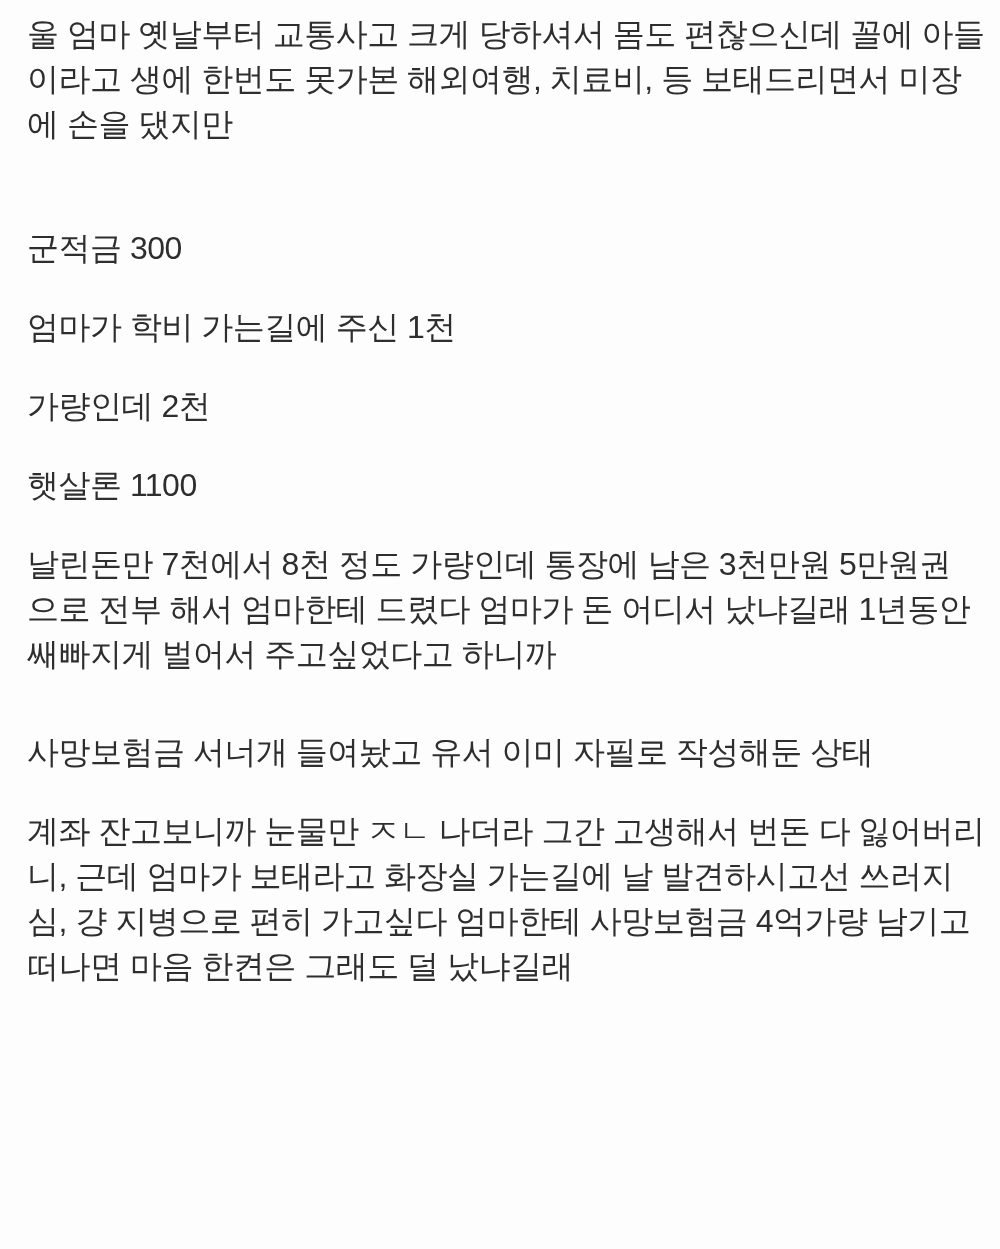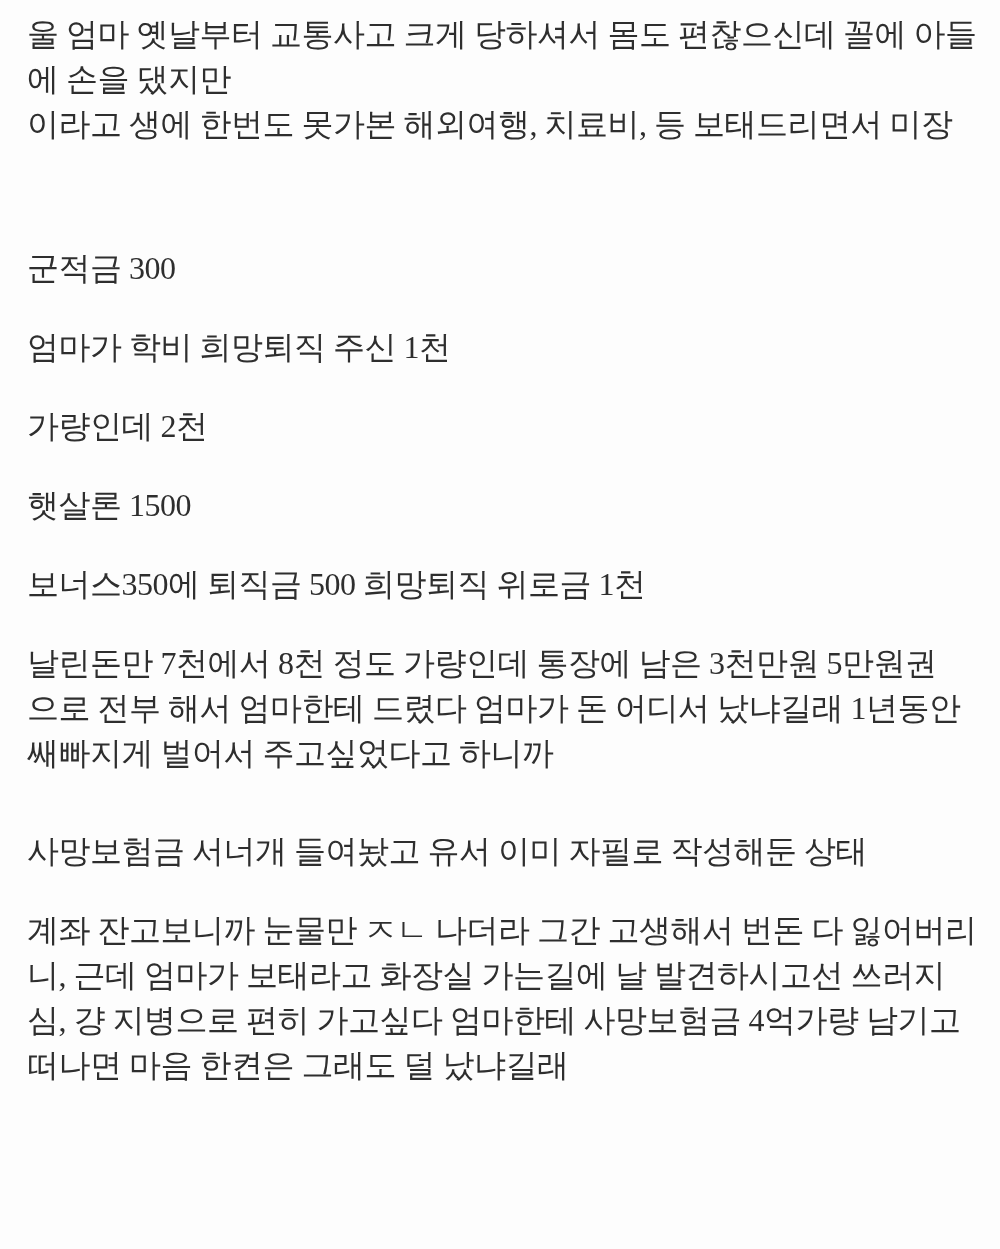--- a/index.html
+++ b/index.html
@@ -13,72 +13,68 @@
     background: #fdfdfd;
     font-family: "Liberation Sans", sans-serif;
   }
   .post {
     box-sizing: border-box;
     width: 1000px;
     height: 1216px;
     padding: 12px 10px 8px 27px;
     overflow: hidden;
     color: #2e2e2e;
-    font-family: Liberation Serif, serif;
   }
   .para {
     margin: 34px 0 0 0;
   }
   .para.first {
     margin-top: 0;
   }
   .para.gap-xl {
-    margin-top: 99px;
+    margin-top: 79px;
   }
   .para.gap-lg {
     margin-top: 53px;
   }
   .line {
     font-size: 32px;
     line-height: 45px;
     letter-spacing: -0.5px;
     white-space: nowrap;
     font-weight: 400;
   }
 </style>
 </head>
 <body style="background: rgb(253, 253, 253);">
 
 <div class="post" style="color: rgb(46, 46, 46);">
 
   <div class="para first">
     <div class="line">울 엄마 옛날부터 교통사고 크게 당하셔서 몸도 편찮으신데 꼴에 아들</div>
+    <div class="line">이라고 생에 한번도 못가본 해외여행, 치료비, 등 보태드리면서 미장</div>
     <div class="line">에 손을 댔지만</div>
-    <div class="line">이라고 생에 한번도 못가본 해외여행, 치료비, 등 보태드리면서 미장</div>
   </div>
 
   <div class="para gap-xl">
     <div class="line">군적금 300</div>
   </div>
 
   <div class="para">
-    <div class="line">엄마가 학비 희망퇴직 주신 1천</div>
+    <div class="line">엄마가 학비 가는길에 주신 1천</div>
   </div>
 
   <div class="para">
     <div class="line">가량인데 2천</div>
   </div>
 
   <div class="para">
-    <div class="line">햇살론 1500</div>
+    <div class="line">햇살론 1100</div>
   </div>
 
-  <div class="para">
-    <div class="line">보너스350에 퇴직금 500 희망퇴직 위로금 1천</div>
-  </div>
 
   <div class="para">
     <div class="line">날린돈만 7천에서 8천 정도 가량인데 통장에 남은 3천만원 5만원권</div>
     <div class="line">으로 전부 해서 엄마한테 드렸다 엄마가 돈 어디서 났냐길래 1년동안</div>
     <div class="line">쌔빠지게 벌어서 주고싶었다고 하니까</div>
   </div>
 
   <div class="para gap-lg">
     <div class="line">사망보험금 서너개 들여놨고 유서 이미 자필로 작성해둔 상태</div>
   </div>

